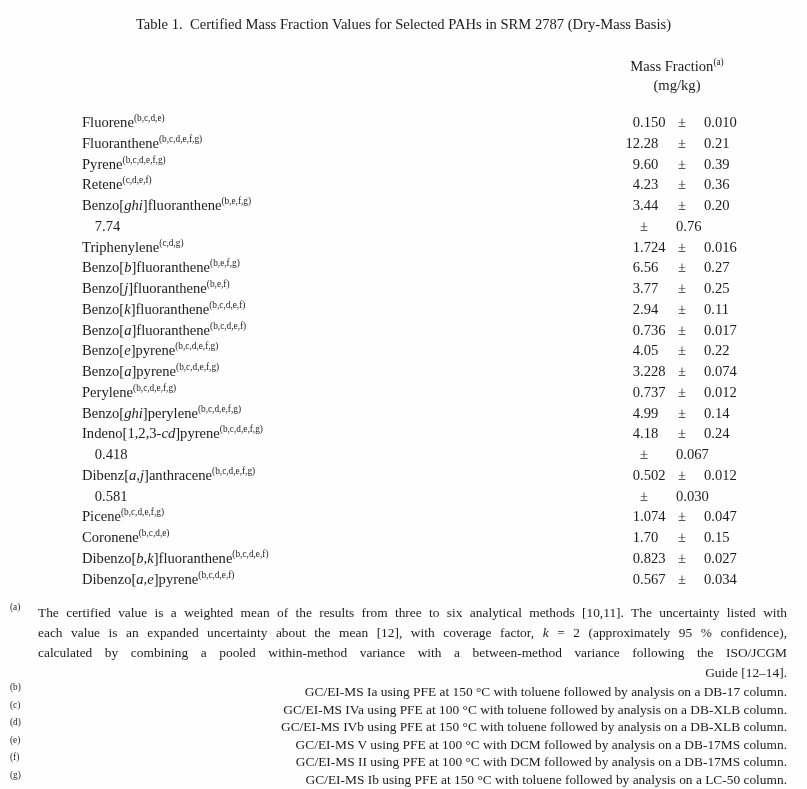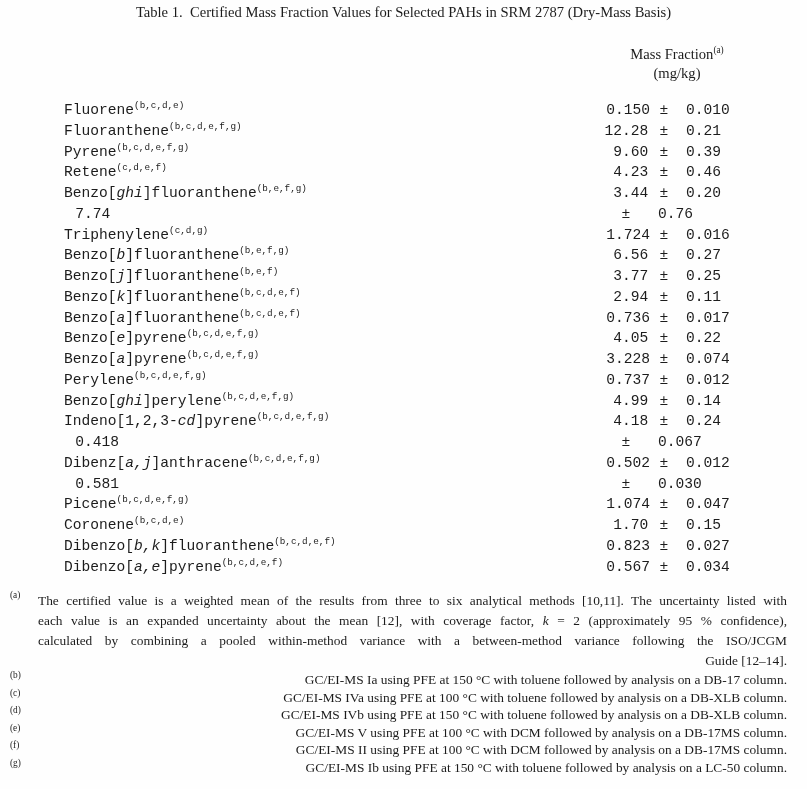--- a/index.html
+++ b/index.html
@@ -7,21 +7,21 @@
     position: relative;
     width: 807px;
     height: 789px;
     background: #fefefe;
     color: #1c1c1c;
     font-family: "Liberation Serif", serif;
     overflow: hidden;
     box-sizing: border-box;
   }
   .title {
-    padding-top: 2px;
+    padding-top: 14px;
     text-align: center;
     font-size: 14.6px;
     line-height: 20px;
     white-space: pre;
   }
   sup {
     font-size: 9.3px;
     line-height: 0;
   }
   
@@ -34,25 +34,24 @@
     grid-column: 2;
     text-align: center;
     font-size: 14.6px;
     line-height: 19px;
   }
   
   .tbody { margin-top: 17px; }
   .trow {
     display: grid;
     grid-template-columns: 538px 48px 28px 60px;
-    padding-left: 64px;
+    padding-left: 82px;
     height: 20.75px;
     line-height: 20.75px;
     font-size: 14.6px;
-    font-family: Liberation Mono, monospace;
   }
   .tname { white-space: nowrap; }
   .tval { display: flex; }
   .vint { display: inline-block; width: 20px; text-align: right; }
   .vfrac { display: inline-block; }
   .tpm { text-align: center; }
   .tunc { padding-left: 8px; }
   
   .footnotes { margin-top: 14px; font-size: 13.4px; }
   .fnote {
@@ -108,21 +107,21 @@
         <div class="tpm">±</div>
         <div class="tunc">0.39</div>
       </div>
       <div class="trow">
         <div class="tname"><span>Retene</span><sup>(c,d,e,f)</sup></div>
         <div class="tval">
           <span class="vint">4</span>
           <span class="vfrac">.23</span>
         </div>
         <div class="tpm">±</div>
-        <div class="tunc">0.46</div>
+        <div class="tunc">0.36</div>
       </div>
       <div class="trow">
         <div class="tname"><span>Benzo[</span><i>ghi</i><span>]fluoranthene</span><sup>(b,e,f,g)</sup></div>
         <div class="tval">
           <span class="vint">3</span>
           <span class="vfrac">.44</span>
         </div>
         <div class="tpm">±</div>
         <div class="tunc">0.20</div>
       </div>

